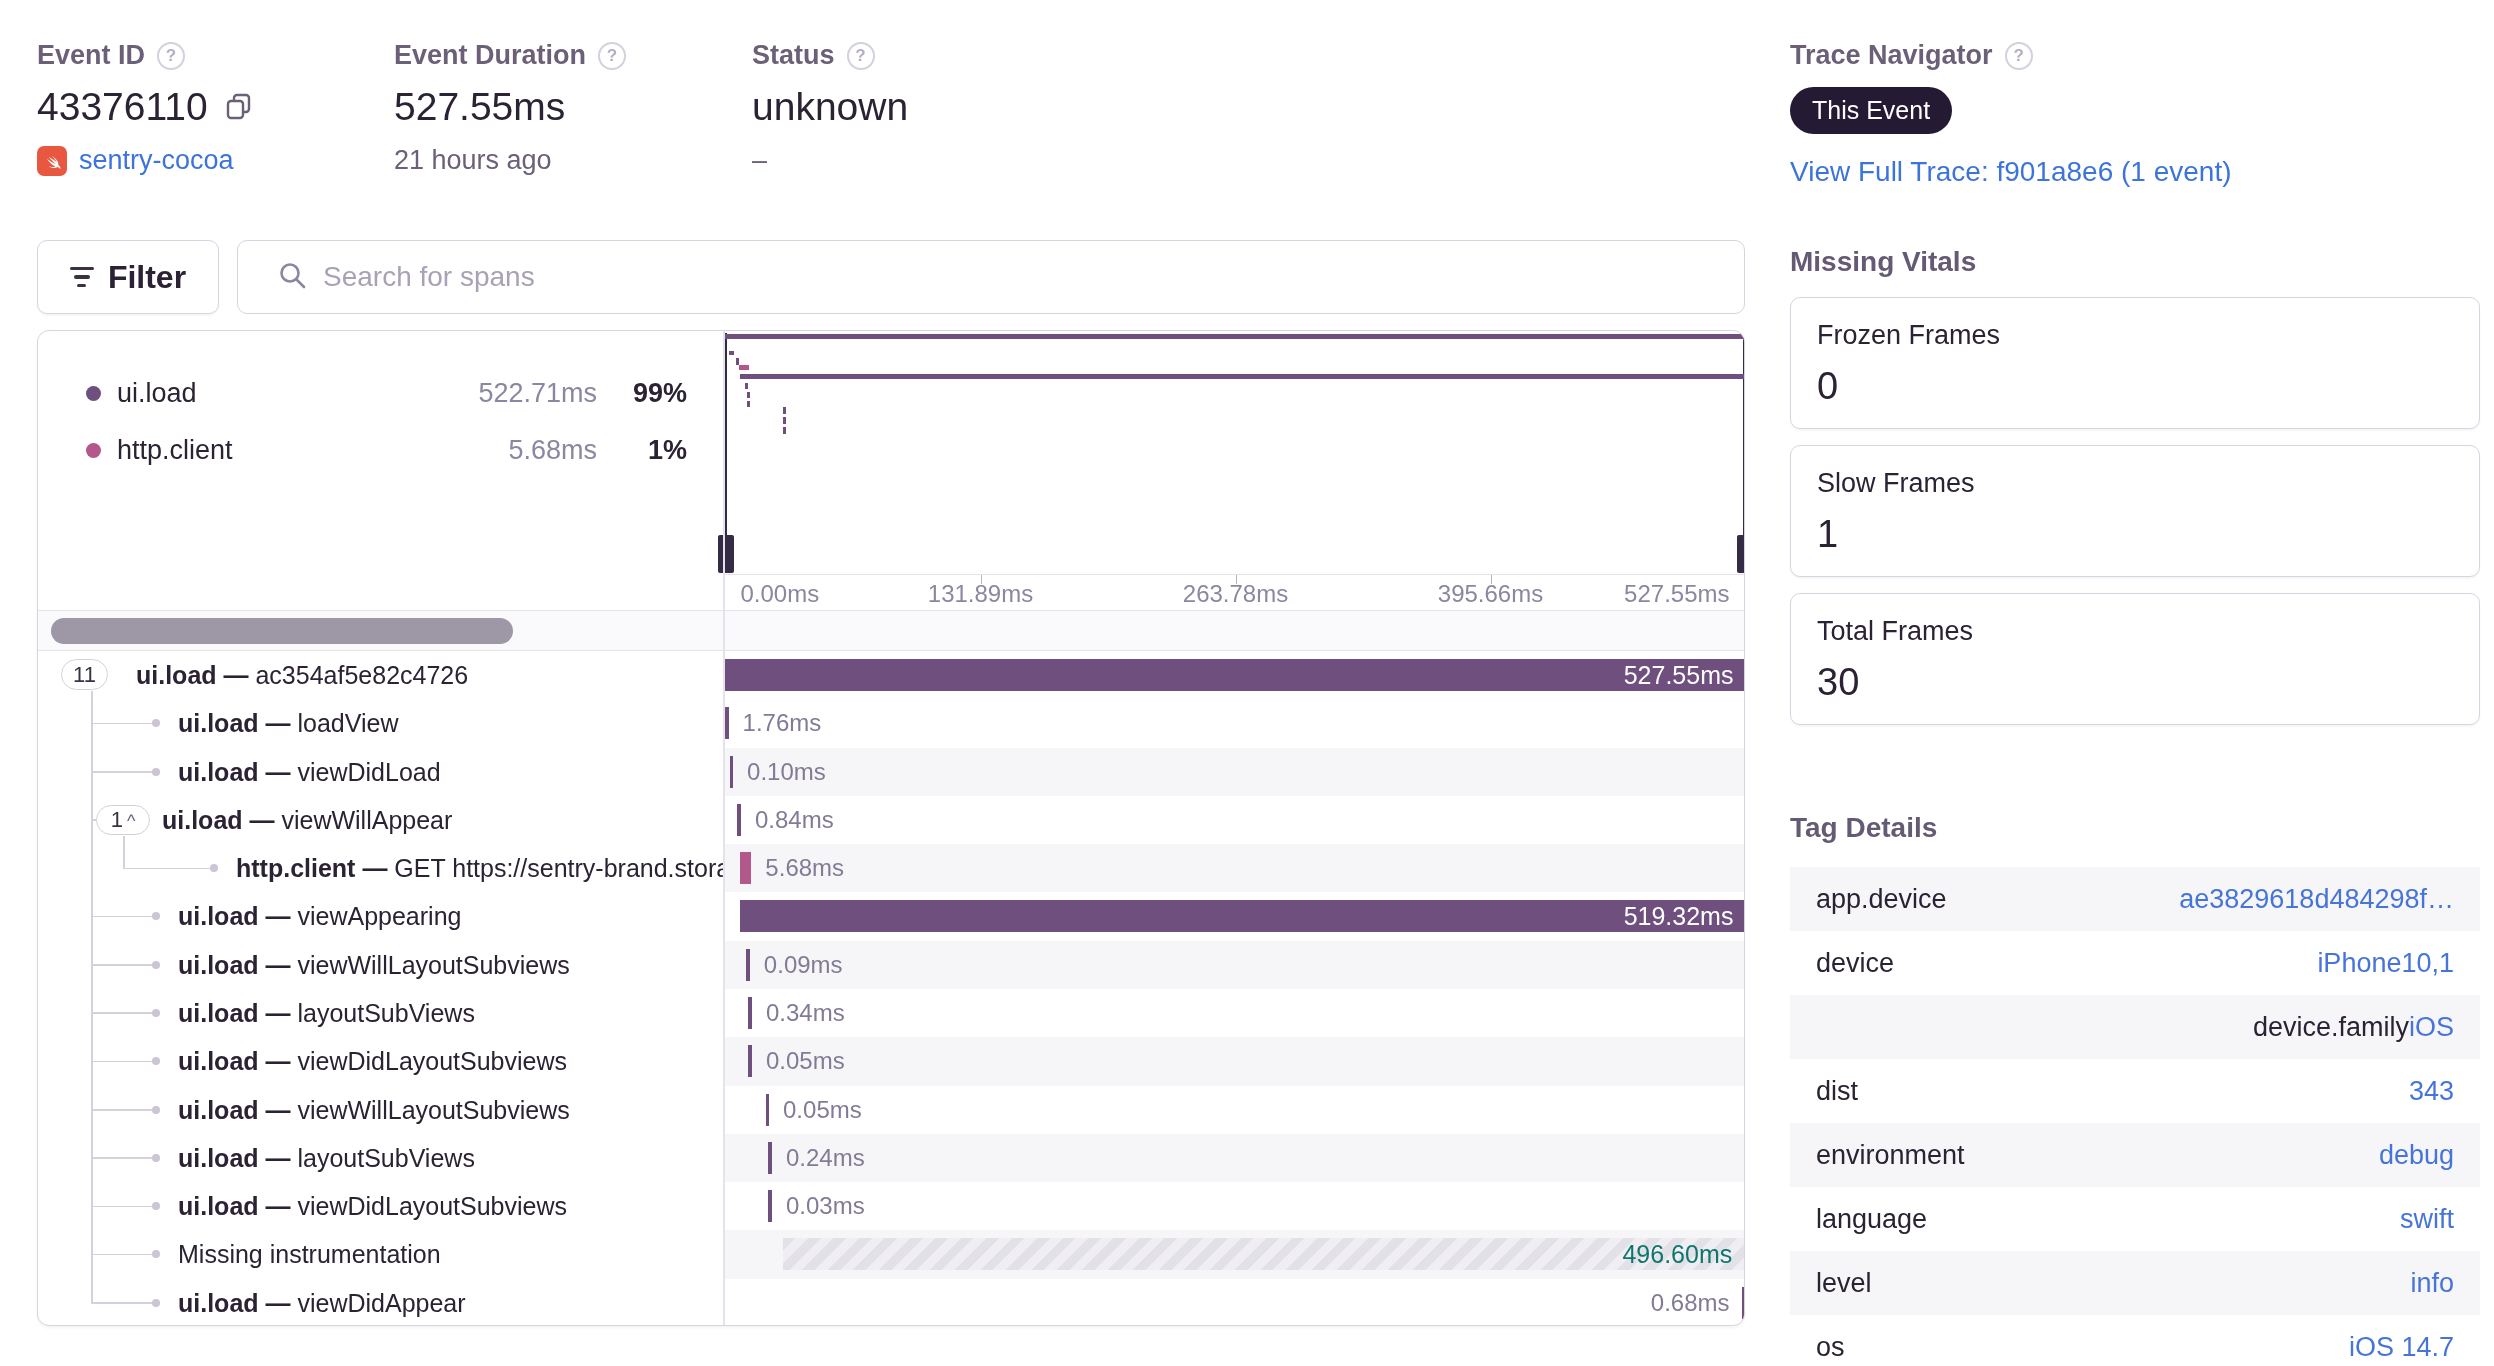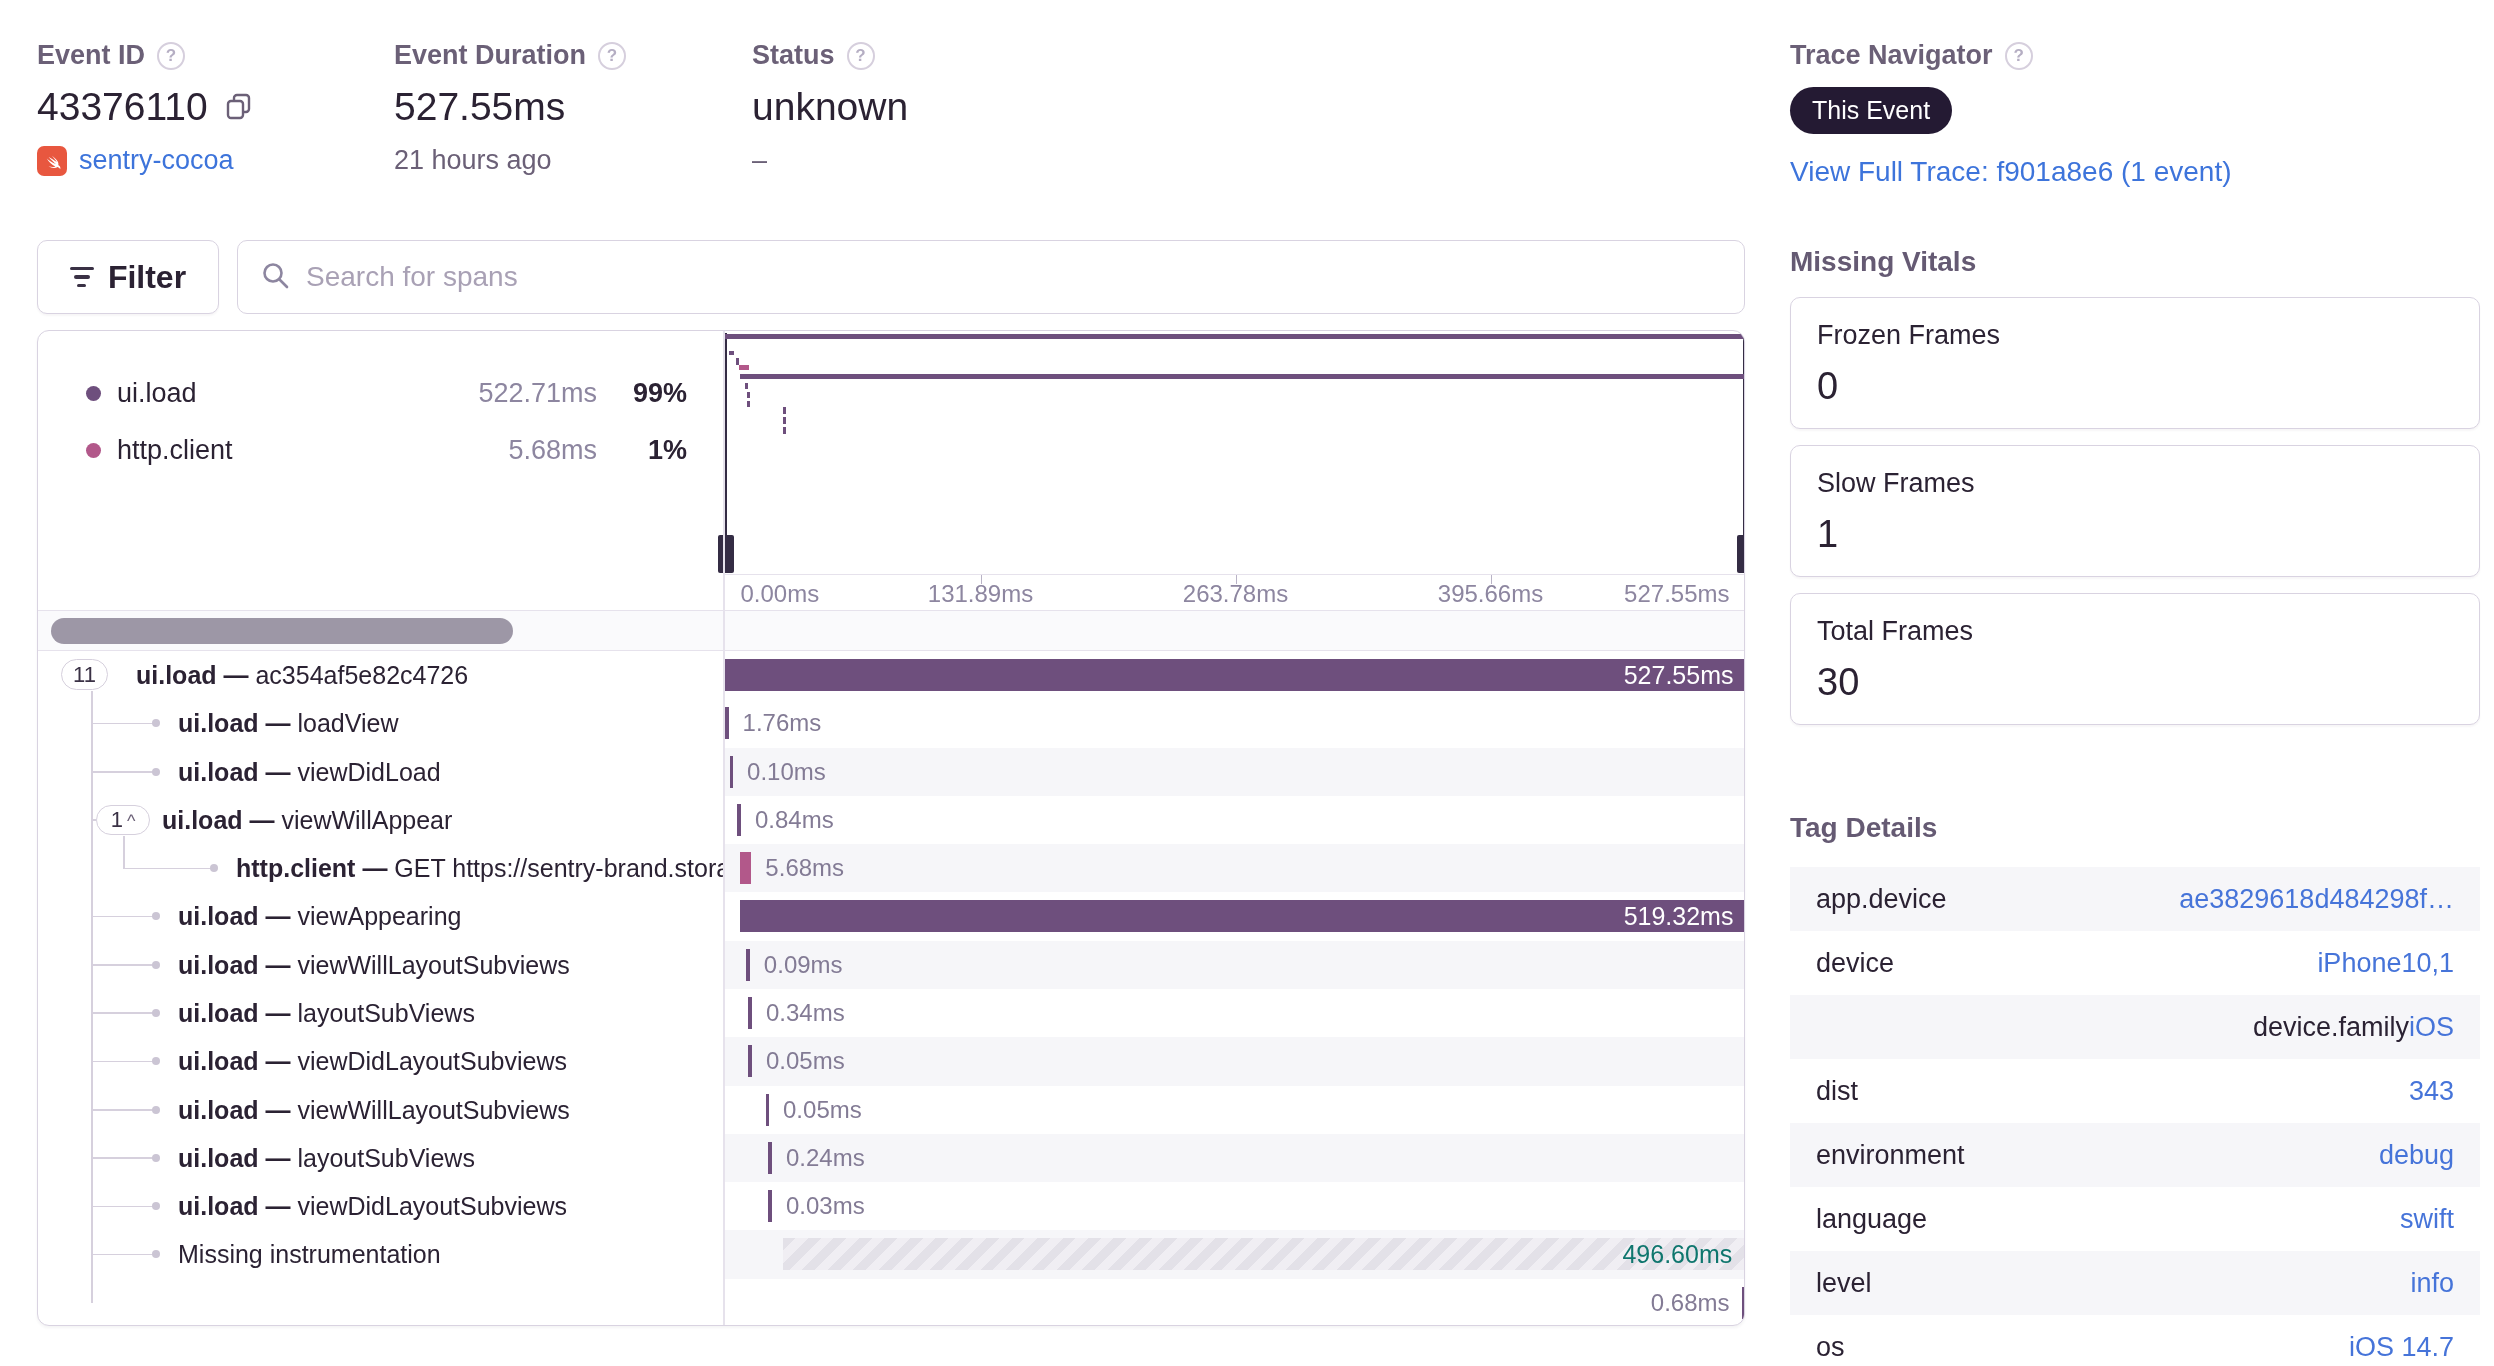--- a/index.html
+++ b/index.html
@@ -22,21 +22,21 @@
 
   
   .filter-btn { position:absolute; left:37px; top:240px; width:182px; height:74px; border:1.5px solid #d9d3e1;
     border-radius:10px; background:#fff; display:flex; align-items:center; justify-content:center; gap:14px;
     box-shadow:0 2px 2px rgba(43,34,51,.04); cursor:pointer; }
   .filter-btn .txt { font-size:32px; font-weight:bold; color:#2b2233; }
   .filter-glyph { display:flex; flex-direction:column; align-items:center; gap:5px; }
   .filter-glyph i { display:block; height:3.5px; background:#3a3145; border-radius:2px; }
   .filter-glyph i:nth-child(1){ width:24px; } .filter-glyph i:nth-child(2){ width:16px; } .filter-glyph i:nth-child(3){ width:9px; }
   .search-box { position:absolute; left:237px; top:240px; width:1508px; height:74px; border:1.5px solid #d9d3e1;
-    border-radius:10px; background:#fff; display:flex; align-items:center; padding:0 22px; gap:16px; }
+    border-radius:10px; background:#fff; display:flex; align-items:center; padding:0 39px; gap:16px; }
   .search-box input { border:none; outline:none; font-size:28px; color:#2b2233; flex:1;
     font-family:"Liberation Sans","DejaVu Sans",sans-serif; }
   .search-box input::placeholder { color:#a9a1b5; }
 
   
   .panel { position:absolute; left:37px; top:330px; width:1708px; height:996px; border:1.5px solid #d9d3e1;
     border-radius:12px; background:#fff; box-shadow:0 2px 3px rgba(43,34,51,.05); overflow:hidden; }
   .v-divider { position:absolute; left:685px; top:0; width:1.5px; height:100%; background:#e6e2ec; }
 
   
@@ -368,20 +368,25 @@
             <div class="branch" style="left: 53px; width: 62px;"></div>
             <div class="tdot" style="left: 114px;"></div>
             <div class="tree-text" style="left: 140px;"><span>Missing instrumentation</span></div>
           </div>
           <div class="wf-cell wf-alt">
             <div class="bar hatched" style="left: 58.6415px; width: 961.101px;"></div>
             <div class="bar-lbl inside-dark" style="right: 13.258px;">496.60ms</div>
           </div>
         </div>
         <div class="srow" style="top: 627.64px;">
+          <div class="tree-cell">
+            <div class="branch" style="left: 53px; width: 62px;"></div>
+            <div class="tdot" style="left: 114px;"></div>
+            <div class="tree-text" style="left: 140px;"><b>ui.load —</b> <span>viewDidAppear</span></div>
+          </div>
           <div class="wf-cell">
             <div class="bar" style="left: 1017px; width: 3.5px; background: rgb(110, 79, 125);"></div>
             <div class="bar-lbl" style="right: 16px;">0.68ms</div>
           </div>
         </div>
       </div>
 
     <div class="v-divider"></div>
   </div>
 

